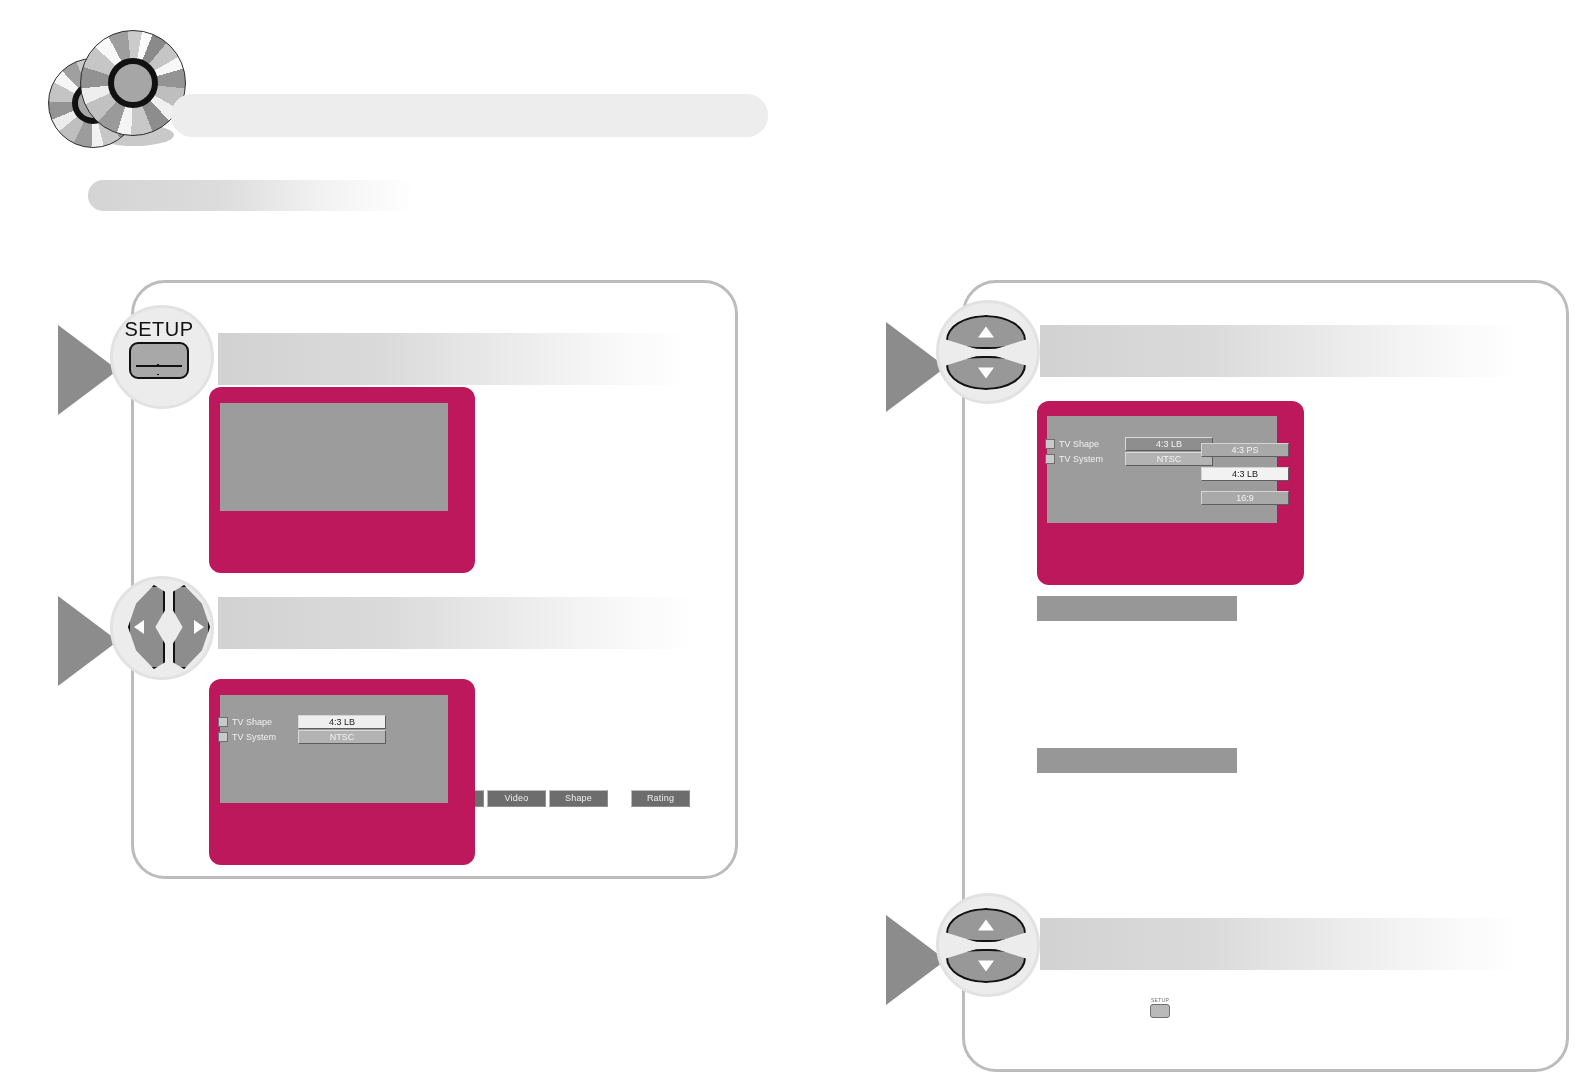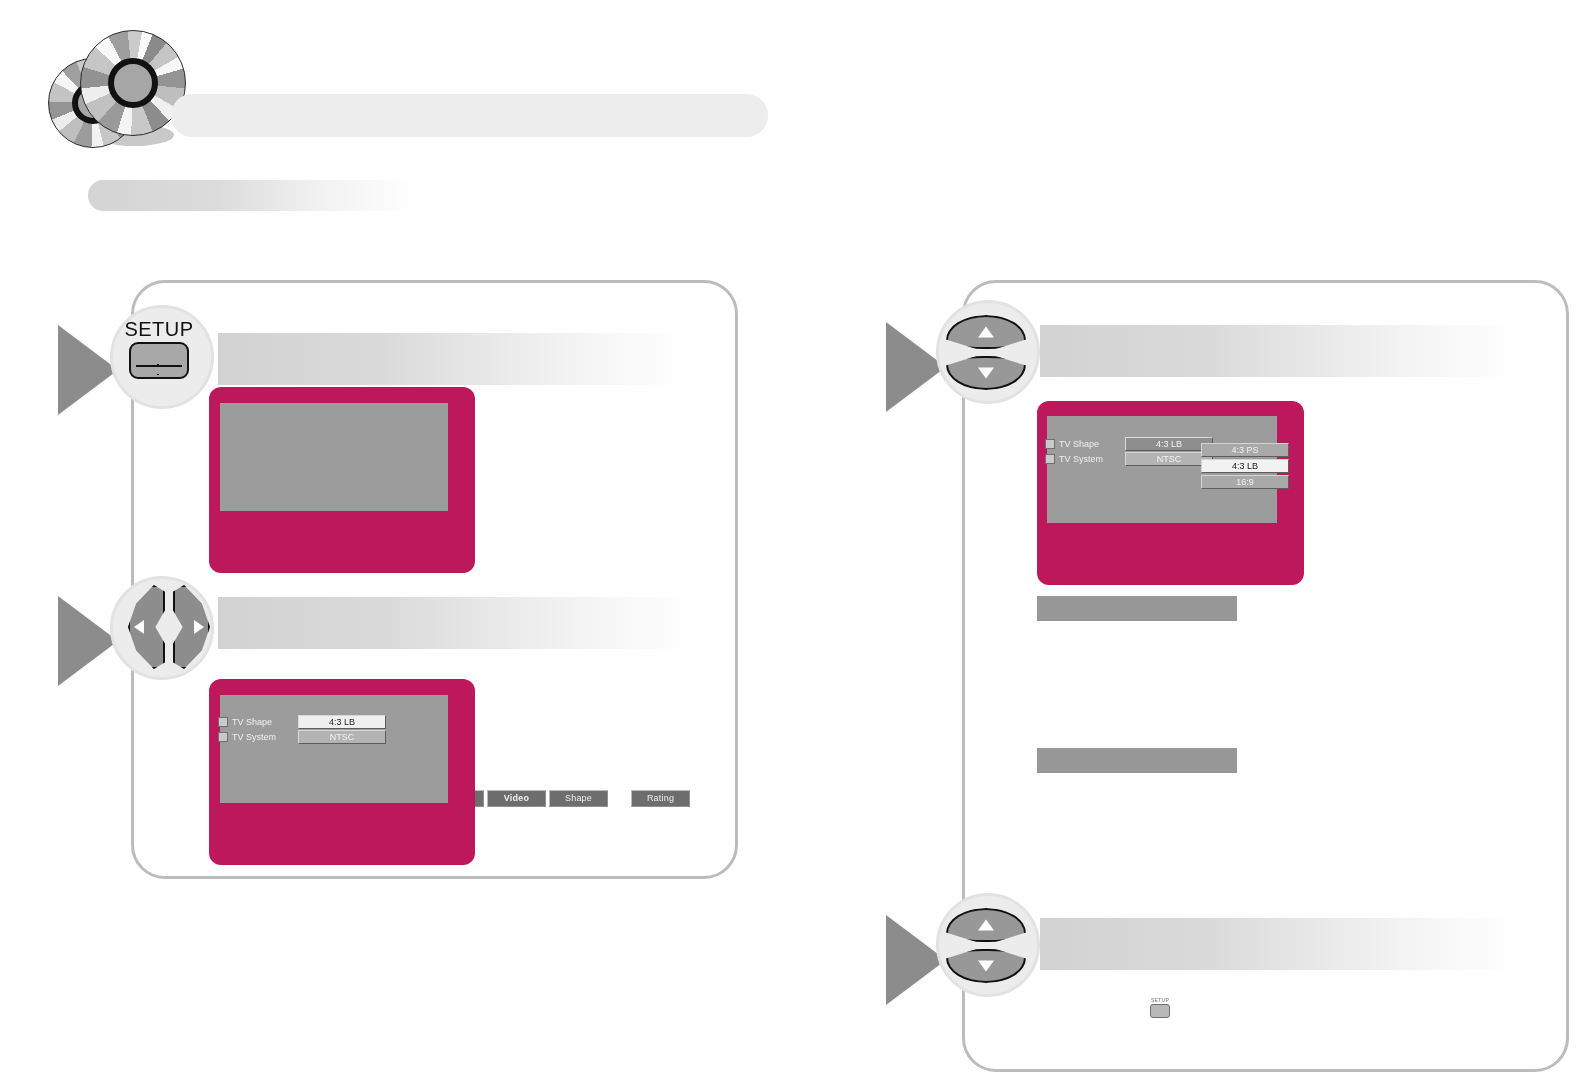--- a/index.html
+++ b/index.html
@@ -102,21 +102,21 @@
     font-family:"Liberation Sans", sans-serif;letter-spacing:.2px;}
   .rows{position:absolute;font-size:9px;color:#f0f0f0;}
   .row{display:flex;align-items:center;height:13px;margin-bottom:2px;}
   .bullet{width:8px;height:8px;background:#c9c9c9;border:1px solid #6f6f6f;margin-right:4px;}
   .rlabel{width:66px;white-space:nowrap;}
   .value{width:86px;text-align:center;background:#efefef;color:#1b1b1b;
     border:1px solid #5d5d5d;border-top-color:#d8d8d8;border-left-color:#d8d8d8;
     font-size:9px;line-height:12px;}
   .value.dim{background:#b3b3b3;color:#f3f3f3;}
   .value.sel{background:#8e8e8e;color:#f5f5f5;}
-  .opts{position:absolute;display:flex;flex-direction:column;gap:2px;}
+  .opts{position:absolute;display:flex;flex-direction:column;gap:10px;}
   .opt{width:86px;text-align:center;background:#a9a9a9;color:#f2f2f2;border:1px solid #5d5d5d;
     border-top-color:#d4d4d4;border-left-color:#d4d4d4;font-size:9px;line-height:12px;}
   .opt.highlight{background:#f2f2f2;color:#161616;}
 
   
   .mini-setup{position:absolute;text-align:center;}
   .mini-setup .t{font-size:5px;color:#6d6d6d;line-height:5px;letter-spacing:.3px;}
   .mini-setup .b{width:18px;height:12px;margin:1px auto 0;border:1px solid #707070;border-radius:3px;
     background:#b9b9b9;}
 </style>
@@ -147,21 +147,21 @@
       <div class="lbl">SETUP</div>
       <div class="btn"></div>
     </div>
   </div>
   <div class="instr-bar" style="left:218px;top:333px;width:470px;"></div>
 
   <div class="osd" style="left:209px;top:387px;width:250px;height:170px;">
     <div class="osd-inner" style="left:11px;top:16px;width:228px;height:108px;"></div>
     <div class="tabs" style="left:216px;top:403px;position:absolute;">
       <div class="tab" style="width:57px;">Language</div>
-      <div class="tab" style="width:57px;font-weight:bold;">Video</div>
+      <div class="tab" style="width:57px;">Video</div>
       <div class="tab" style="width:57px;">Shape</div>
       <div class="tab" style="width:57px;margin-left:20px;">Rating</div>
     </div>
   </div>
 
   <div class="step" style="left:58px;top:576px;">
     <div class="tri" style="left:0;top:20px;"></div>
     <div class="circ" style="left:52px;top:0;width:98px;height:98px;"></div>
     <div class="lr" style="left:70px;top:9px;">
       <div class="pad lt">

